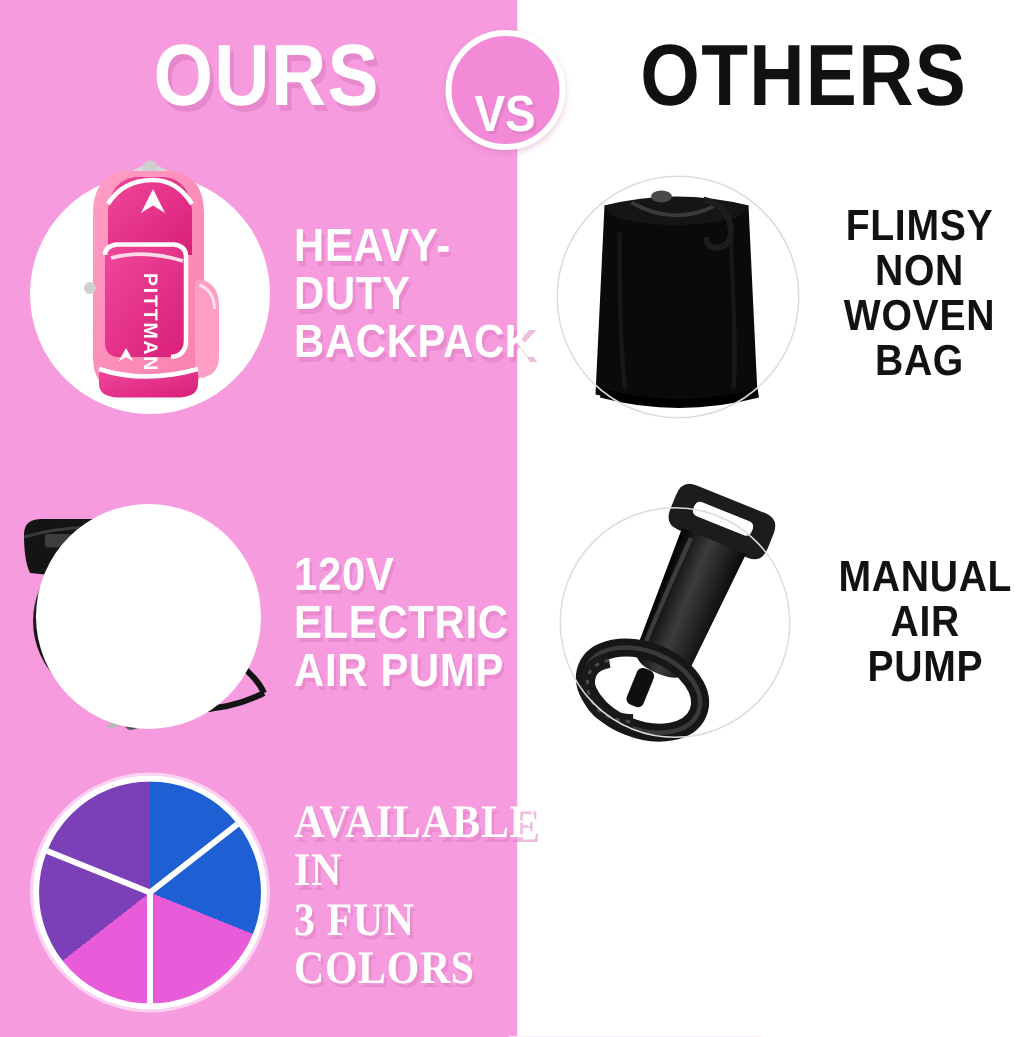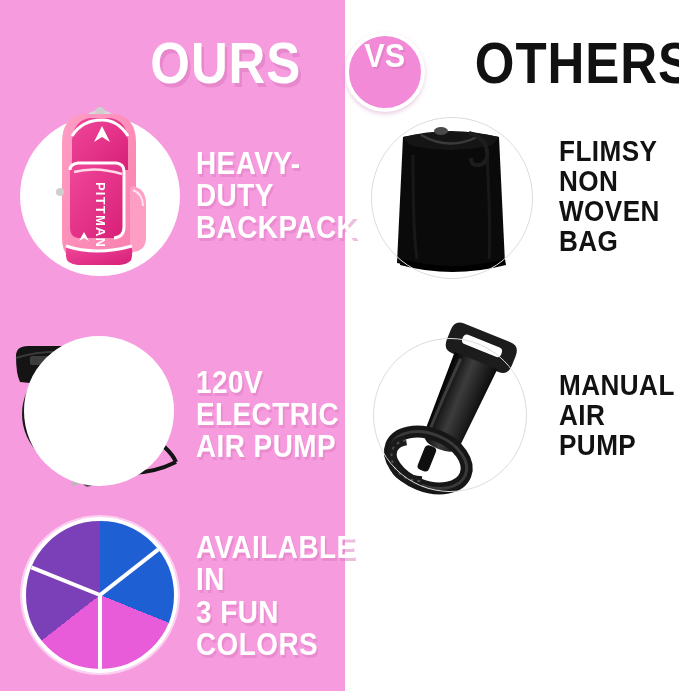--- a/index.html
+++ b/index.html
@@ -32,25 +32,24 @@
   }
   .col-bg.right {
     left: 345px;
     right: 0;
     background: #ffffff;
   }
 
   
   .header {
     position: absolute;
-    top: 16px;
+    top: 4px;
     left: 0;
     right: 0;
     height: 100px;
-    margin-left: 48px;
   }
   .hdr-title {
     position: absolute;
     top: 14px;
     font-weight: 700;
     font-size: 58px;
     line-height: 66px;
     letter-spacing: 1px;
     transform: scaleX(0.88);
     white-space: nowrap;
@@ -69,21 +68,21 @@
     position: absolute;
     top: 16px;
     left: 297px;
     width: 80px;
     height: 80px;
     border-radius: 50%;
     background: #f28ad8;
     border: 4px solid #ffffff;
     box-sizing: border-box;
     display: flex;
-    align-items: flex-start;
+    align-items: flex-end;
     justify-content: center;
     box-shadow: 0 2px 4px rgba(190,110,170,0.35);
   }
   .vs-badge span {
     color: #ffffff;
     font-weight: 700;
     font-size: 34px;
     letter-spacing: 0px;
     transform: scaleX(0.9);
     text-shadow: 2px 2px 0 rgba(214,118,184,0.5);
@@ -91,30 +90,30 @@
 
   
   .row {
     position: absolute;
     left: 0;
     right: 0;
     display: flex;
   }
   .row.r1 { top: 96px;  height: 200px; }
   .row.r2 { top: 316px; height: 198px; }
-  .row.r3 { top: 502px; height: 189px; }
+  .row.r3 { top: 502px; height: 189px; font-family: Liberation Serif, serif; }
 
   .cell {
     position: relative;
     display: flex;
     align-items: center;
     box-sizing: border-box;
   }
   .cell.left  { width: 345px; padding-left: 14px; }
-  .cell.right { width: 334px; padding-left: 18px; }
+  .cell.right { width: 334px; padding-left: 18px; text-align: center; }
 
   .media {
     position: relative;
     flex: 0 0 auto;
     display: flex;
     align-items: center;
     justify-content: center;
   }
 
   .caption {

